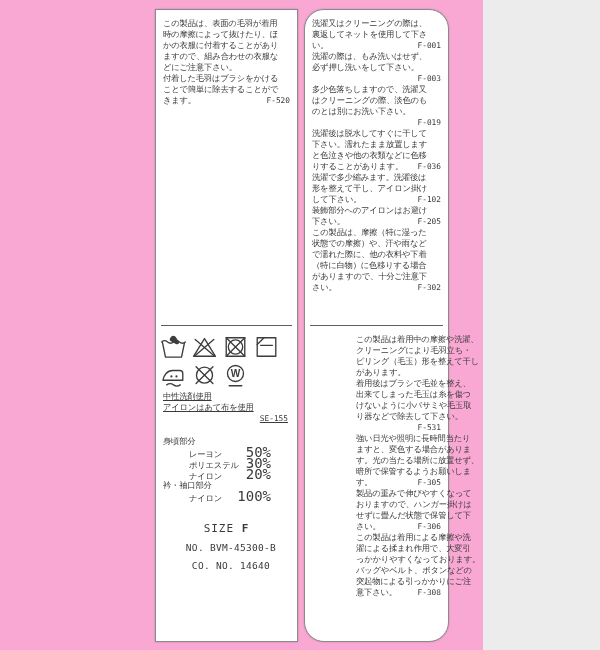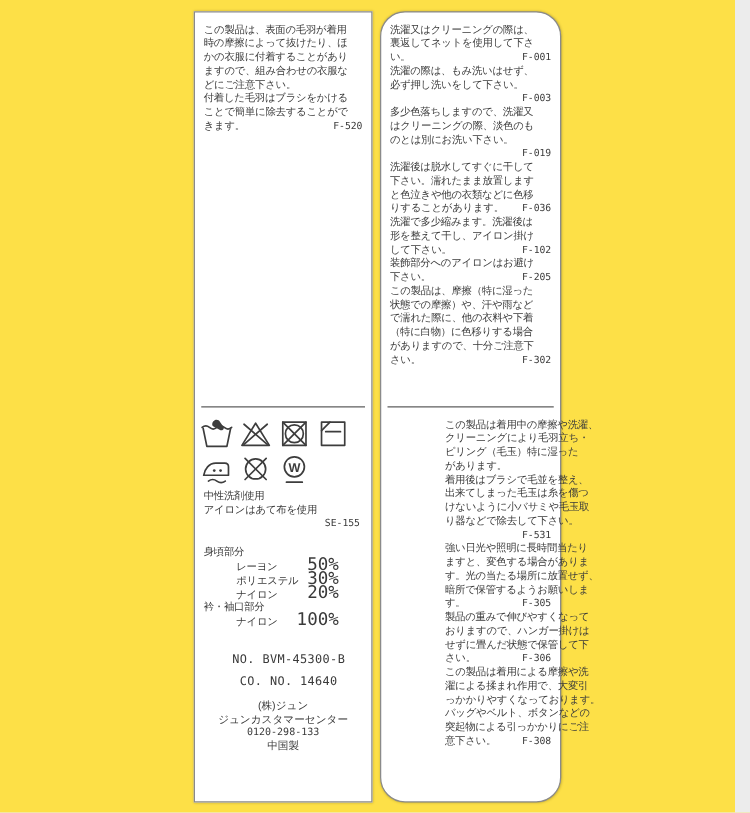--- a/index.html
+++ b/index.html
@@ -1,16 +1,16 @@
 <!DOCTYPE html>
 <html><head>
 <meta charset="utf-8">
 <style>
   html,body{margin:0;padding:0;background:#ececec;}
-  .stage{position:relative;width:588px;height:650px;background:#fde047;overflow:hidden;
+  .stage{position:relative;width:483px;height:650px;background:#f9a8d4;overflow:hidden;
          font-family:"Liberation Sans","DejaVu Sans",sans-serif;color:#3a3a3a;}
   .panel{position:absolute;top:9px;height:633px;background:#ffffff;
          border:1px solid #8a8a8a;box-sizing:border-box;
          box-shadow:0 0 2px rgba(0,0,0,0.22);}
   .panel.left{left:155px;width:143px;}
   .panel.right{left:304px;width:145px;border-radius:20px;}
 
   .tblock{position:absolute;left:7px;right:7px;}
   .tline{display:flex;justify-content:space-between;align-items:baseline;
          height:11px;line-height:11px;font-size:8.3px;letter-spacing:-0.2px;
@@ -22,21 +22,21 @@
 
   .divider{position:absolute;left:5px;right:5px;top:315px;border-top:1px solid #5f5f5f;}
 
   .sym-row{position:absolute;left:4px;display:flex;gap:4px;}
   .sym-row.row1{top:324px;}
   .sym-row.row2{top:353px;}
   svg.care{width:27px;height:26px;display:block;}
   svg.care .st{fill:none;stroke:#3d3d3d;stroke-width:1.6;stroke-linecap:round;stroke-linejoin:round;}
   svg.care .fl{fill:#3d3d3d;stroke:none;}
 
-  .notes{position:absolute;left:7px;right:9px;top:381px;}
+  .notes{position:absolute;left:7px;right:9px;top:381px;text-decoration:underline;}
   .comp{position:absolute;left:7px;right:26px;top:426px;}
   .comp .fcode{font-size:14px;}
 
   .info{position:absolute;left:0;right:0;top:512px;}
   .size-line{text-align:center;font-family:"DejaVu Sans Mono","Liberation Mono",monospace;
              font-size:11px;letter-spacing:1px;margin-bottom:7px;}
   .size-line .sv{font-weight:bold;}
   .num-line{font-family:"DejaVu Sans Mono","Liberation Mono",monospace;
             font-size:9.5px;letter-spacing:0.3px;text-align:center;padding-left:9px;margin-bottom:7px;}
   .company-block{margin-top:8px;text-align:center;font-size:8.5px;line-height:10.8px;}
@@ -168,28 +168,26 @@
           <span class="tx">衿・袖口部分</span>
           <span class="fcode"></span>
         </div>
         <div class="tline indent">
           <span class="tx">ナイロン</span>
           <span class="fcode">100%</span>
         </div>
       </div>
 
     <div class="info">
+      <div class="size-line">
+        <span>SIZE</span>
+        <span class="sv">F</span>
+      </div>
       <div class="num-line">NO. BVM-45300-B</div>
       <div class="num-line">CO. NO. 14640</div>
-      <div class="company-block">
-        <div>(株)ジュン</div>
-        <div>ジュンカスタマーセンター</div>
-        <div class="phone-line">0120-298-133</div>
-        <div>中国製</div>
-      </div>
     </div>
   </div>
 
   <div class="panel right">
     <div class="tblock rp-top">
         <div class="tline">
           <span class="tx">洗濯又はクリーニングの際は、</span>
           <span class="fcode"></span>
         </div>
         <div class="tline">
@@ -295,21 +293,21 @@
     <div class="tblock rp-bottom">
         <div class="tline">
           <span class="tx">この製品は着用中の摩擦や洗濯、</span>
           <span class="fcode"></span>
         </div>
         <div class="tline">
           <span class="tx">クリーニングにより毛羽立ち・</span>
           <span class="fcode"></span>
         </div>
         <div class="tline">
-          <span class="tx">ピリング（毛玉）特に湿った</span>
+          <span class="tx">ピリング（毛玉）形を整えて干し</span>
           <span class="fcode"></span>
         </div>
         <div class="tline">
           <span class="tx">があります。</span>
           <span class="fcode"></span>
         </div>
         <div class="tline">
           <span class="tx">着用後はブラシで毛並を整え、</span>
           <span class="fcode"></span>
         </div>

